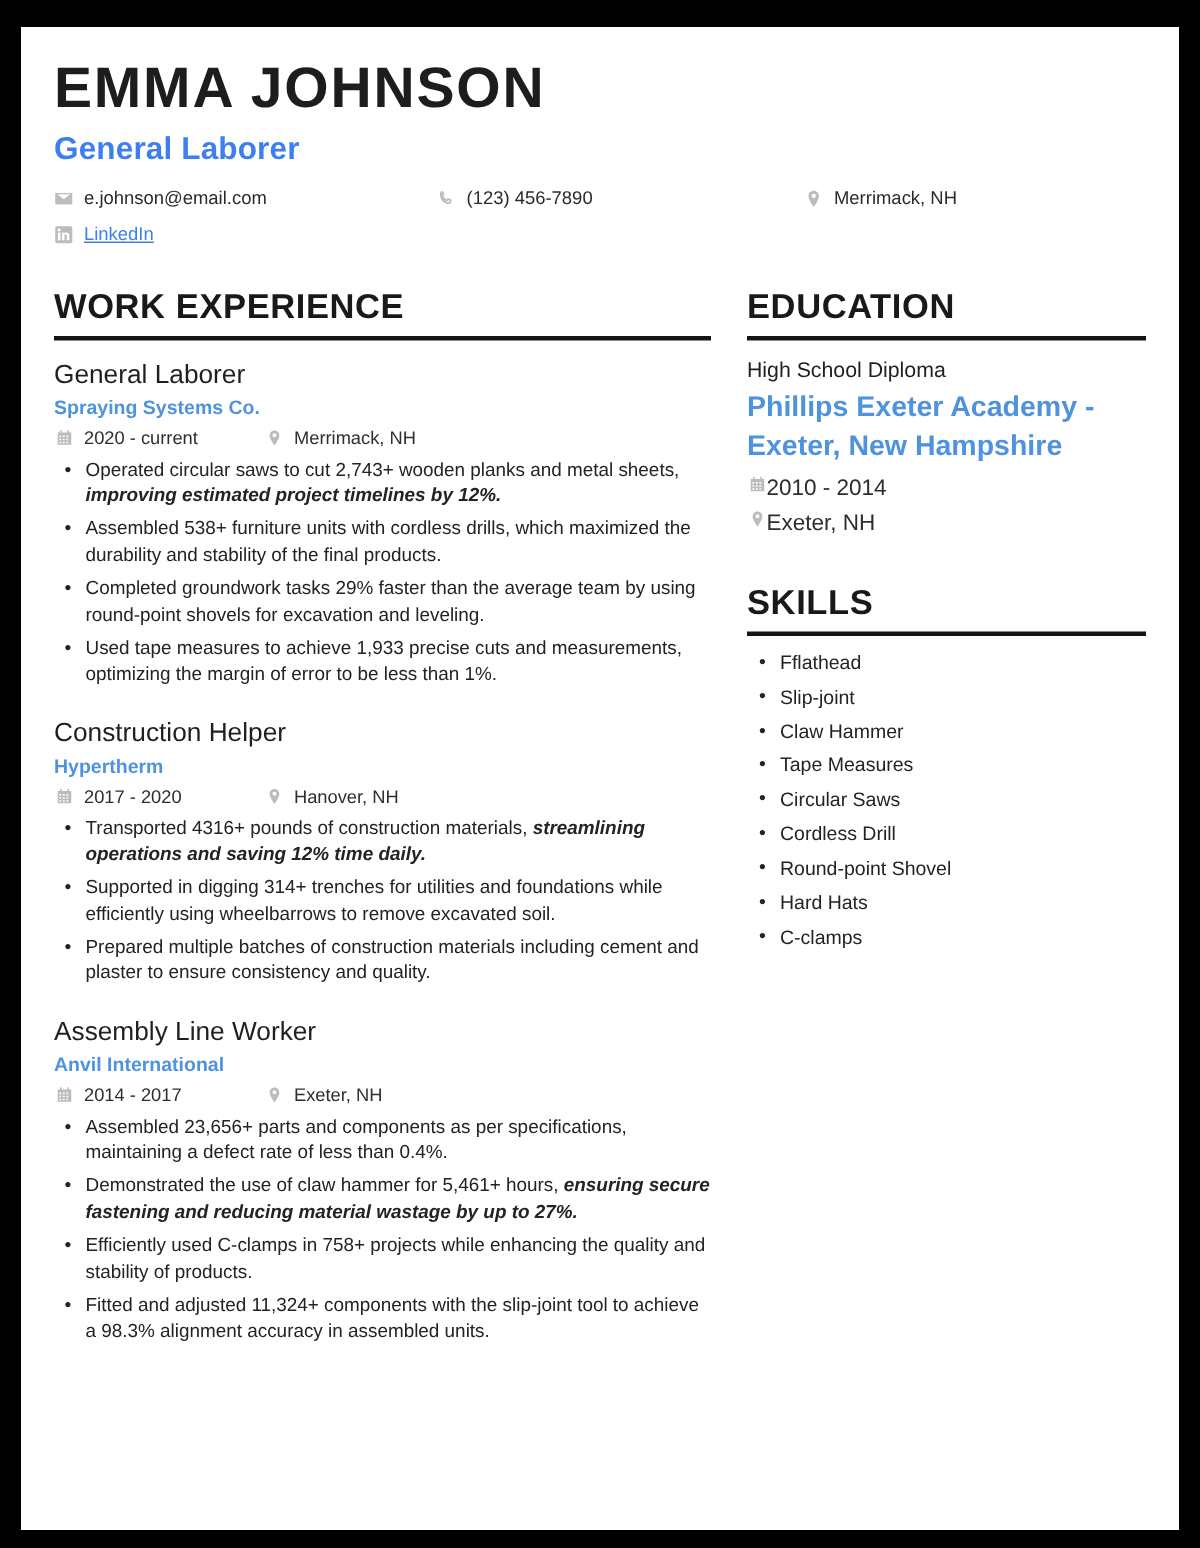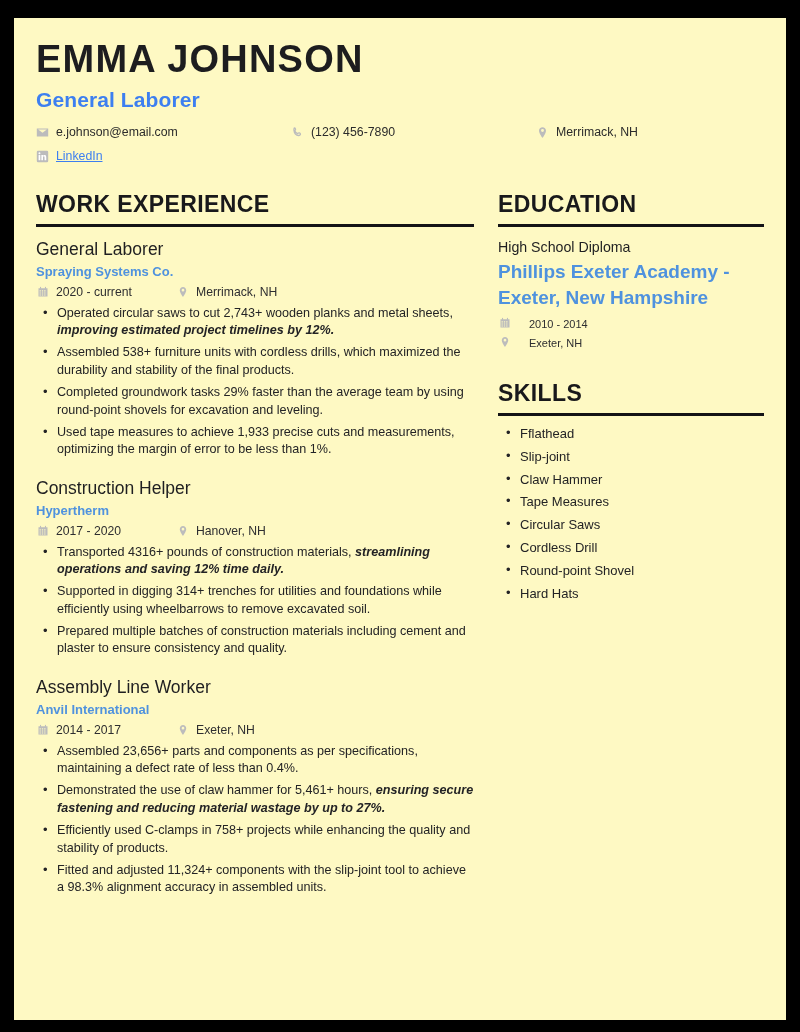--- a/index.html
+++ b/index.html
@@ -10,21 +10,21 @@
     background: #000000;
     font-family: "Liberation Sans", sans-serif;
   }
 
   .page-frame {
     position: absolute;
     left: 14px;
     top: 18px;
     width: 772px;
     height: 1002px;
-    background: #fef9c3;
+    background: #ffffff;
     overflow: hidden;
   }
 
   .sheet {
     padding: 22px 22px 0 22px;
   }
 
   
   .name {
     font-size: 38px;
@@ -157,24 +157,24 @@
   }
   .edu-school {
     font-size: 19px;
     font-weight: bold;
     color: #4f92de;
     line-height: 1.35;
     margin-top: 3px;
   }
   .edu-meta {
     display: flex;
-    align-items: flex-end;
-    gap: 18px;
+    align-items: flex-start;
+    gap: 0;
     margin-top: 6px;
-    font-size: 11px;
+    font-size: 15px;
     color: #2e2e30;
   }
 
   
   .skills-wrap { margin-top: 31px; }
   ul.skills {
     list-style: none;
     margin-top: 9px;
   }
   ul.skills li {
@@ -379,19 +379,20 @@
           <div class="section-heading">SKILLS</div>
           <ul class="skills">
             <li>Fflathead</li>
             <li>Slip-joint</li>
             <li>Claw Hammer</li>
             <li>Tape Measures</li>
             <li>Circular Saws</li>
             <li>Cordless Drill</li>
             <li>Round-point Shovel</li>
             <li>Hard Hats</li>
+            <li>C-clamps</li>
           </ul>
         </div>
 
       </div>
     </div>
   </div>
 </div>
 
 </body></html>

